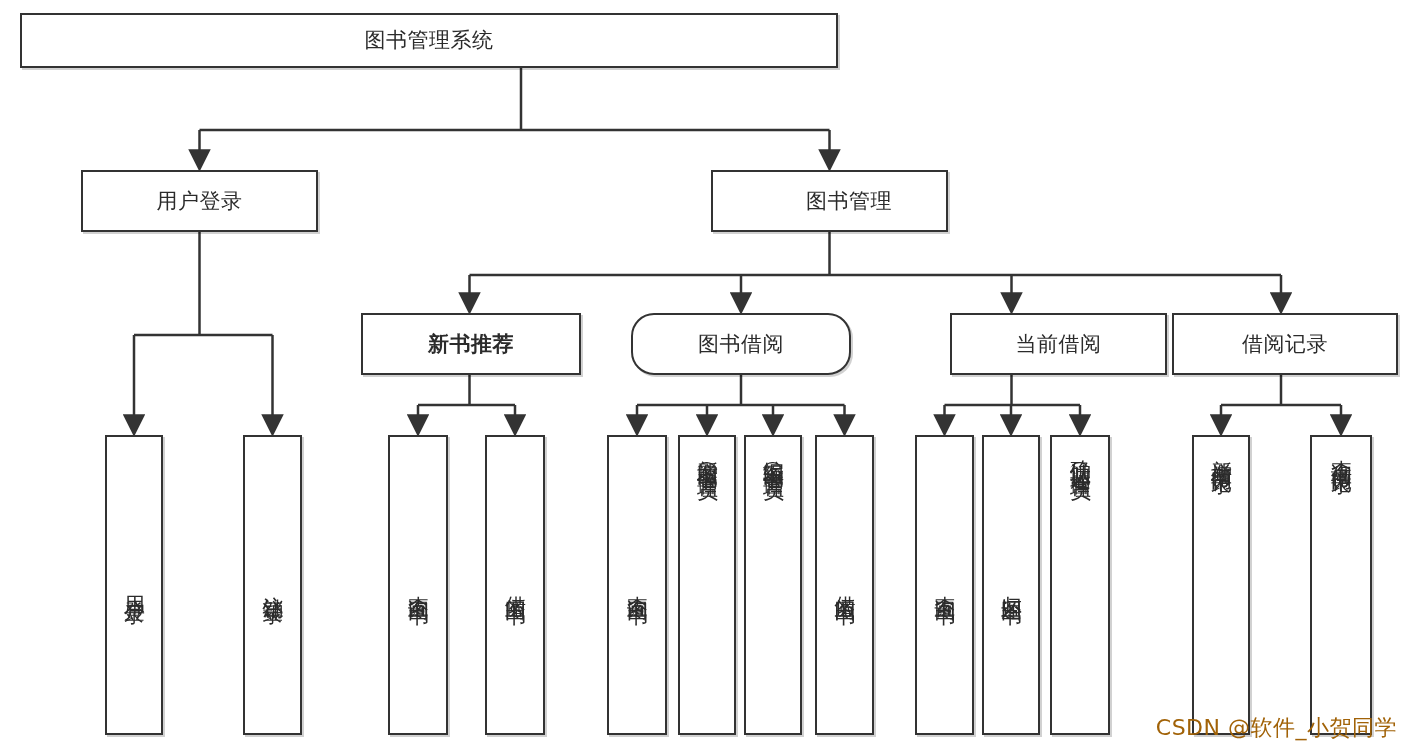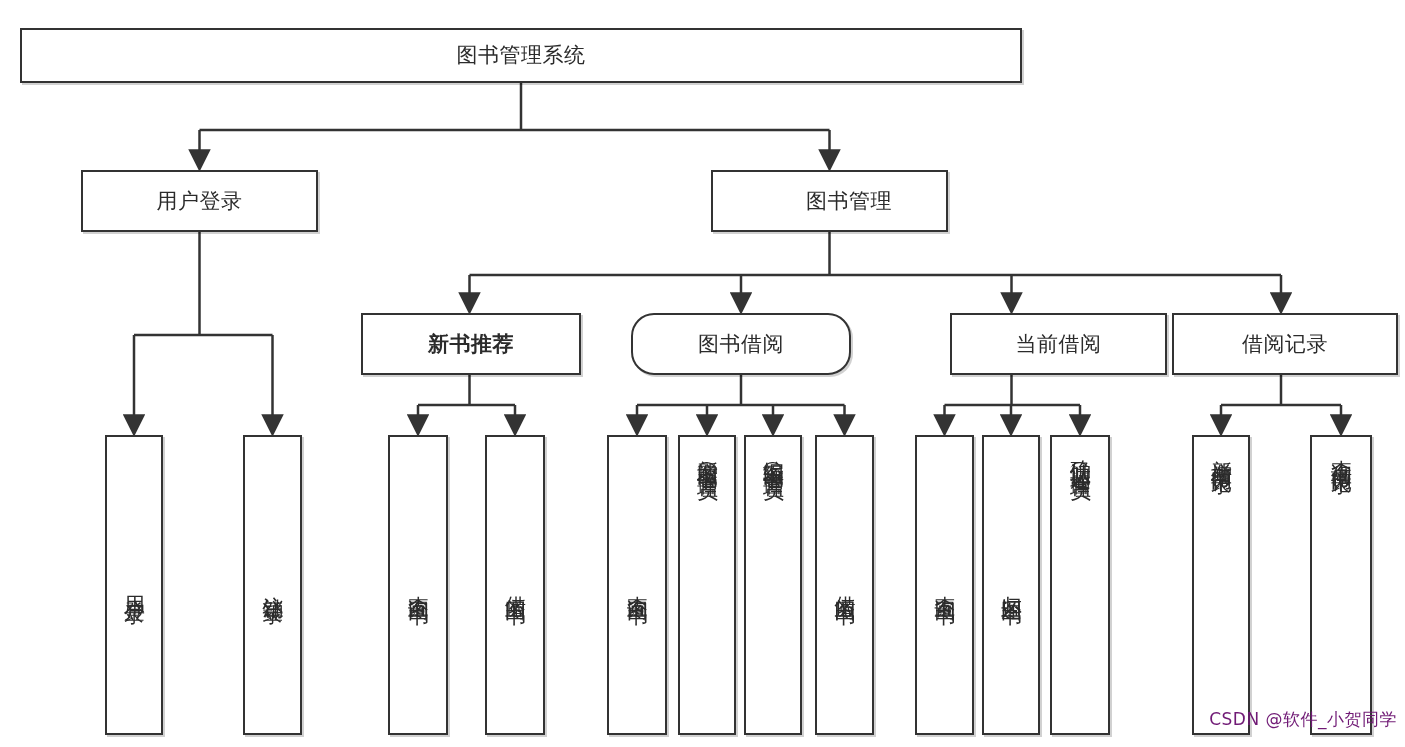--- a/index.html
+++ b/index.html
@@ -58,23 +58,23 @@
     line-height: 1.0;
     margin: 0 auto;
   }
   .node.vert.center {
     align-items: center;
     padding-top: 0;
   }
   #watermark {
     position: absolute;
     right: 8px;
-    bottom: 16px;
-    font-size: 17px;
-    color: #701a75;
+    bottom: 4px;
+    font-size: 22px;
+    color: #a16207;
     letter-spacing: 0.5px;
     white-space: nowrap;
   }
 </style>
 </head>
 <body>
 
 <div id="canvas">
   <svg id="edges" viewBox="0 0 1405 747" xmlns="http://www.w3.org/2000/svg">
     <defs>
@@ -113,21 +113,21 @@
         <path d="M 1011 405 L 1011 433" marker-end="url(#arrow)"></path>
         <path d="M 1080 405 L 1080 433" marker-end="url(#arrow)"></path>
         <path d="M 1281 375 L 1281 405"></path>
         <path d="M 1221 405 L 1341 405"></path>
         <path d="M 1221 405 L 1221 433" marker-end="url(#arrow)"></path>
         <path d="M 1341 405 L 1341 433" marker-end="url(#arrow)"></path>
       </g>
   </svg>
 
   <div id="nodes-layer">
-      <div class="node horiz" style="left: 20px; top: 13px; width: 1002px; height: 55px; margin-top: 15px;">
+      <div class="node horiz" style="left: 20px; top: 13px; width: 818px; height: 55px;">
         <span class="label">图书管理系统</span>
       </div>
       <div class="node horiz" style="left: 81px; top: 170px; width: 237px; height: 62px;">
         <span class="label">用户登录</span>
       </div>
       <div class="node horiz" style="left: 711px; top: 170px; width: 237px; height: 62px; padding-left: 39px;">
         <span class="label">图书管理</span>
       </div>
       <div class="node horiz" style="left: 361px; top: 313px; width: 220px; height: 62px; font-weight: bold;">
         <span class="label">新书推荐</span>

